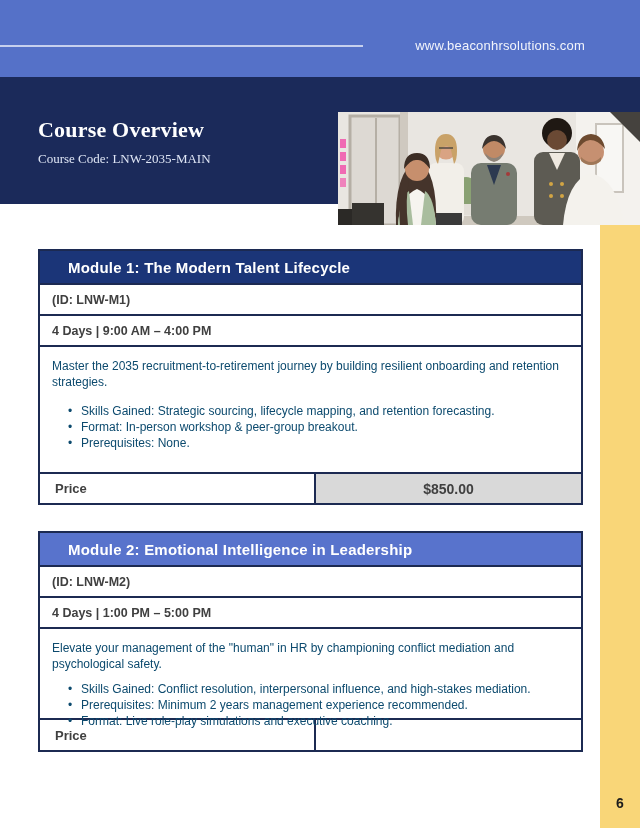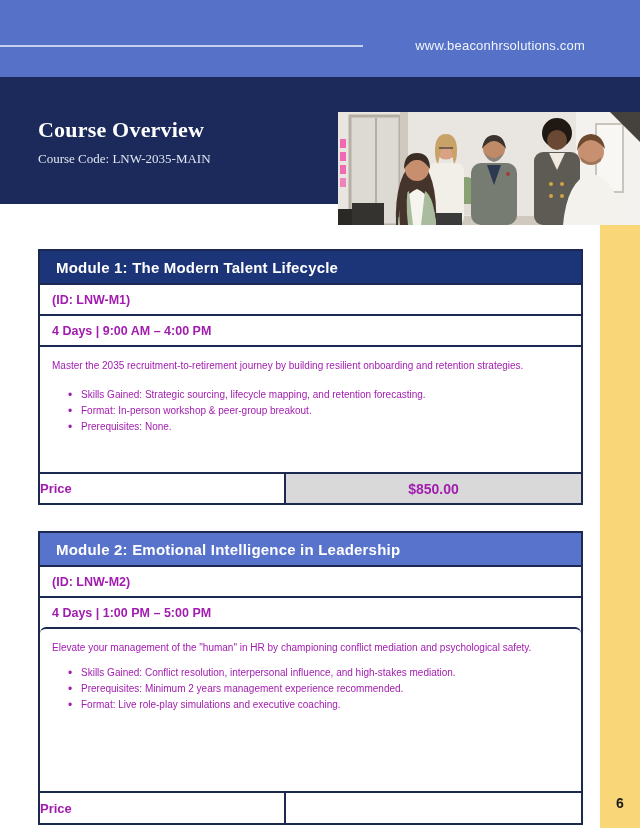--- a/index.html
+++ b/index.html
@@ -88,49 +88,49 @@
     width: 545px;
     border: 2px solid #1c2a52;
     background: #ffffff;
   }
   .module-1 { top: 249px; }
   .module-2 { top: 531px; }
   .module-header {
     height: 32px;
     display: flex;
     align-items: center;
-    padding: 0 16px;
+    padding: 0 28px;
     color: #ffffff;
     font-size: 15px;
     font-weight: 700;
     letter-spacing: 0.2px;
   }
   .module-1 .module-header { background: #1b3578; }
   .module-2 .module-header { background: #5873cc; }
   .module-row {
     border-top: 2px solid #1c2a52;
     display: flex;
     align-items: center;
     padding: 0 12px;
     font-size: 12.5px;
     font-weight: 700;
-    color: #a21caf;
+    color: #404040;
   }
   .row-id   { height: 31px; }
   .row-time { height: 31px; }
   .row-desc {
     display: block;
     font-weight: 400;
-    font-size: 10px;
+    font-size: 12px;
     line-height: 16px;
-    color: #a21caf;
+    color: #0c4a6e;
     padding: 11px 10px 0 12px;
   }
   .module-1 .row-desc { height: 127px; }
-  .module-2 .row-desc { height: 164px; border-radius: 6px; }
+  .module-2 .row-desc { height: 91px; }
   .row-desc ul {
     list-style: none;
     margin-left: 16px;
   }
   .module-1 .row-desc ul { margin-top: 13px; }
   .module-2 .row-desc ul { margin-top: 9px; }
   .row-desc li {
     position: relative;
     padding-left: 13px;
   }
@@ -140,24 +140,24 @@
     left: 0;
     font-size: 12px;
   }
   .row-price {
     padding: 0;
     align-items: stretch;
   }
   .module-1 .row-price { height: 31px; }
   .module-2 .row-price { height: 32px; }
   .price-label {
-    width: 246px;
+    width: 276px;
     display: flex;
     align-items: center;
-    padding-left: 0;
+    padding-left: 15px;
     border-right: 2px solid #1c2a52;
     font-size: 13px;
     font-weight: 700;
     background: #ffffff;
   }
   .price-value {
     flex: 1;
     display: flex;
     align-items: center;
     justify-content: center;

